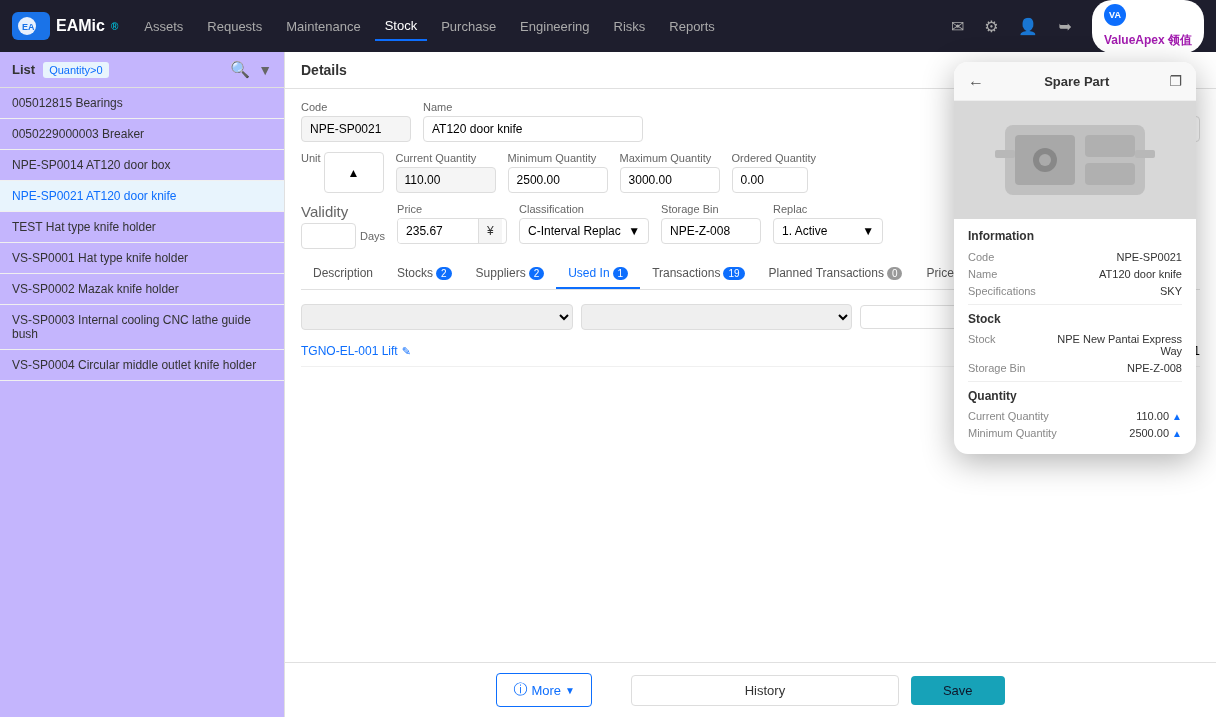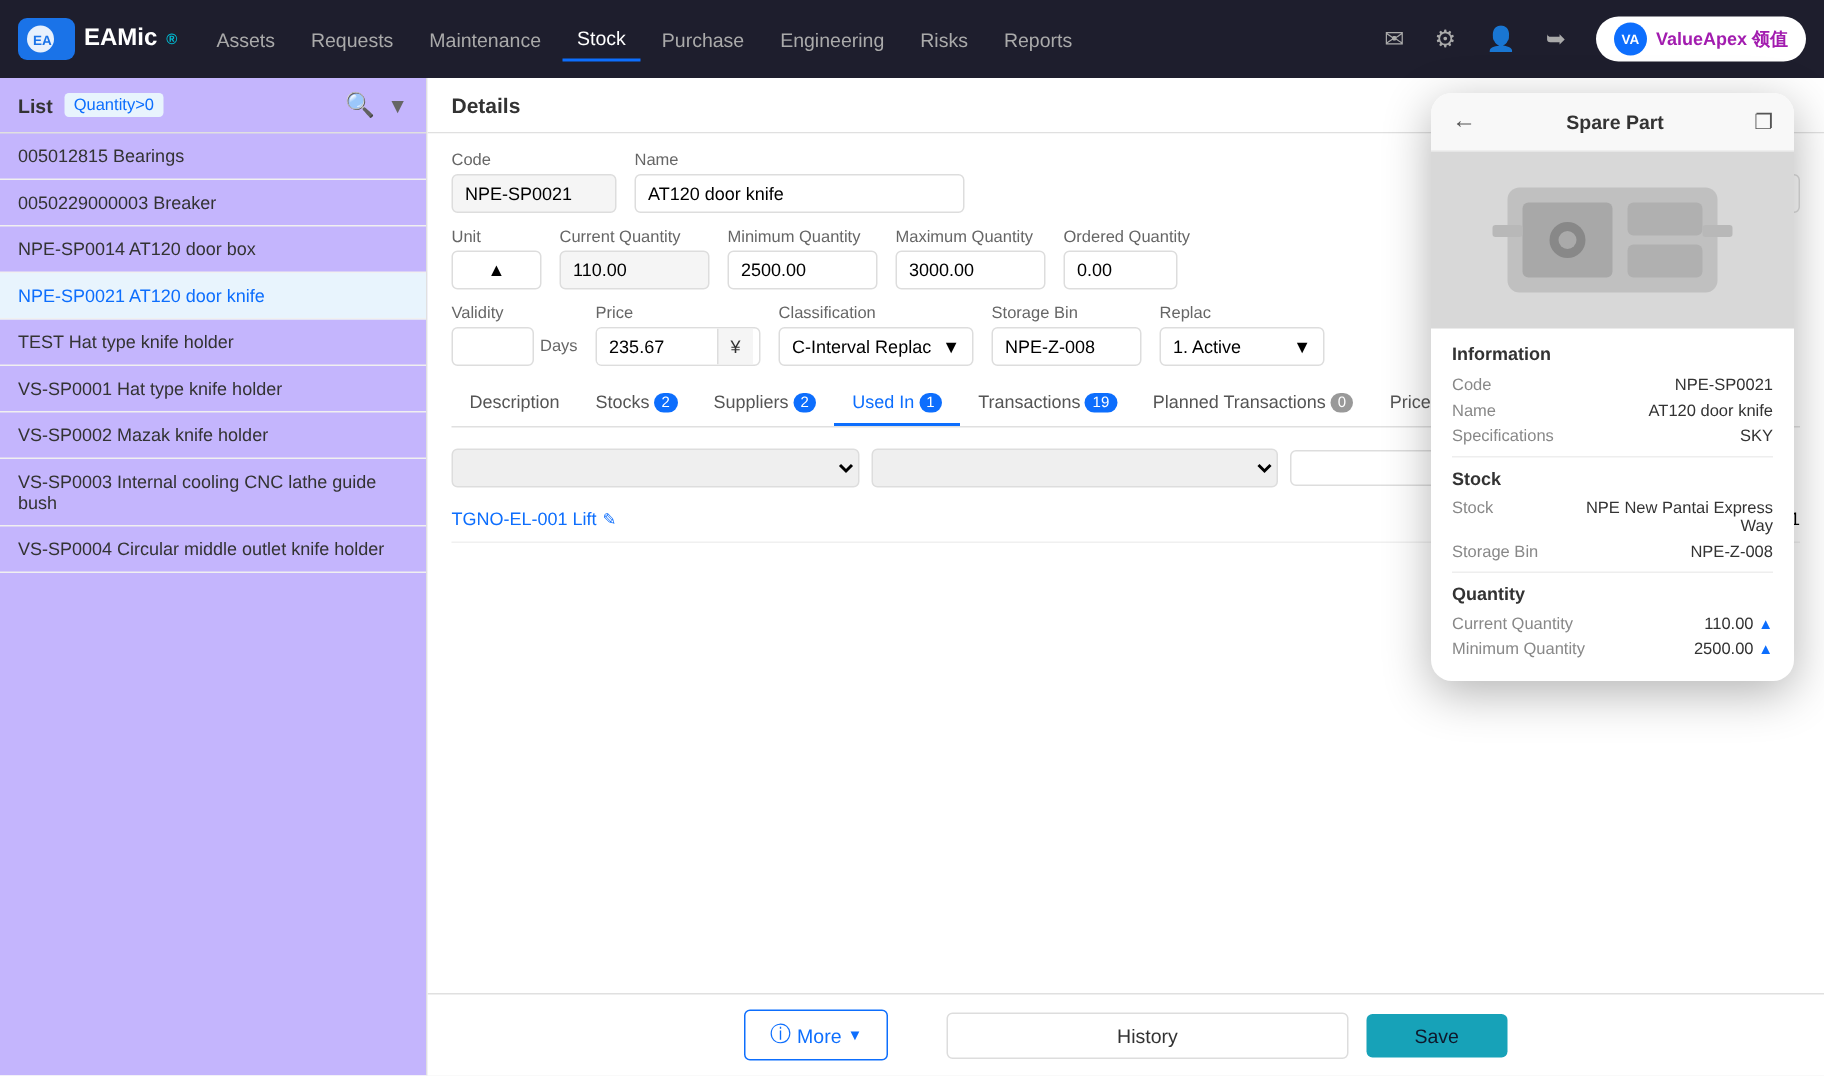--- a/index.html
+++ b/index.html
@@ -29,21 +29,21 @@
   <div style="color:#aaa; font-size:13px; padding:6px 10px; cursor:pointer;">Risks</div>
   <div style="color:#aaa; font-size:13px; padding:6px 10px; cursor:pointer;">Reports</div>
 
   <div style="flex:1;"></div>
 
   <div style="color:#aaa; font-size:16px; cursor:pointer; padding:4px 8px;">✉</div>
   <div style="color:#aaa; font-size:16px; cursor:pointer; padding:4px 8px;">⚙</div>
   <div style="color:#aaa; font-size:16px; cursor:pointer; padding:4px 8px;">👤</div>
   <div style="color:#aaa; font-size:16px; cursor:pointer; padding:4px 8px;">➥</div>
 
-  <div style="display:flex; align-items:center; gap:6px; background:white; border-radius:20px; padding:4px 12px; margin-left:8px;">
+  <div style="display:flex; align-items:flex-start; gap:6px; background:white; border-radius:20px; padding:4px 12px; margin-left:8px;flex-direction:column;">
     <div style="width:22px; height:22px; background:#0d6efd; border-radius:50%; display:flex; align-items:center; justify-content:center; color:white; font-size:9px; font-weight:bold;">VA</div>
     <span style="font-size:12px; font-weight:bold; color:#a21caf;">ValueApex 领值</span>
   </div>
 </div>
 
 <div style="display:flex; flex-direction:column; height:calc(717px - 52px); background:white; position:relative;">
 
 
   <div style="display:flex; flex:1; overflow:hidden;">
 
@@ -83,21 +83,21 @@
             <input type="text" style="border: 1px solid rgb(221, 221, 221); border-radius: 4px; padding: 5px 8px; font-size: 12px; width: 220px;" value="AT120 door knife">
           </div>
           <div style="flex:1;"></div>
           <div style="display:flex; flex-direction:column; gap:3px;">
             <span style="font-size:11px; color:#666;">Specifications</span>
             <input type="text" style="border: 1px solid rgb(221, 221, 221); border-radius: 4px; padding: 5px 8px; font-size: 12px; width: 120px;" value="SKY">
           </div>
         </div>
 
         <div style="display:flex; gap:12px; margin-bottom:10px;">
-          <div style="display:flex; flex-direction:column; gap:3px;">
+          <div style="display:flex; flex-direction:row; gap:3px;">
             <span style="font-size:11px; color:#666;">Unit</span>
             <div style="border:1px solid #ddd; border-radius:4px; padding:5px 8px; font-size:12px; width:60px; display:flex; align-items:center; justify-content:center; cursor:pointer; background:white;">▲</div>
           </div>
           <div style="display:flex; flex-direction:column; gap:3px;">
             <span style="font-size:11px; color:#666;">Current Quantity</span>
             <input type="text" style="border: 1px solid rgb(221, 221, 221); border-radius: 4px; padding: 5px 8px; font-size: 12px; width: 100px; background: rgb(245, 245, 245);" value="110.00">
           </div>
           <div style="display:flex; flex-direction:column; gap:3px;">
             <span style="font-size:11px; color:#666;">Minimum Quantity</span>
             <input type="text" style="border: 1px solid rgb(221, 221, 221); border-radius: 4px; padding: 5px 8px; font-size: 12px; width: 100px;" value="2500.00">
@@ -107,21 +107,21 @@
             <input type="text" style="border: 1px solid rgb(221, 221, 221); border-radius: 4px; padding: 5px 8px; font-size: 12px; width: 100px;" value="3000.00">
           </div>
           <div style="display:flex; flex-direction:column; gap:3px;">
             <span style="font-size:11px; color:#666;">Ordered Quantity</span>
             <input type="text" style="border: 1px solid rgb(221, 221, 221); border-radius: 4px; padding: 5px 8px; font-size: 12px; width: 76px;" value="0.00">
           </div>
         </div>
 
         <div style="display:flex; gap:12px; margin-bottom:10px;">
           <div style="display:flex; flex-direction:column; gap:3px;">
-            <span style="font-size:11px; color:#666;">Validity</span>
+            <span style="font-size:15px; color:#666;">Validity</span>
             <div style="display:flex; align-items:center; gap:4px;">
               <input type="text" style="border: 1px solid rgb(221, 221, 221); border-radius: 4px; padding: 5px 8px; font-size: 12px; width: 55px;">
               <span style="font-size:11px; color:#666;">Days</span>
             </div>
           </div>
           <div style="display:flex; flex-direction:column; gap:3px;">
             <span style="font-size:11px; color:#666;">Price</span>
             <div style="display:flex; align-items:center; border:1px solid #ddd; border-radius:4px; overflow:hidden; width:110px;">
               <input type="text" style="border: none; padding: 5px 8px; font-size: 12px; width: 80px; outline: none;" value="235.67">
               <span style="padding:5px 8px; background:#f5f5f5; border-left:1px solid #ddd; font-size:12px; color:#333;">¥</span>

